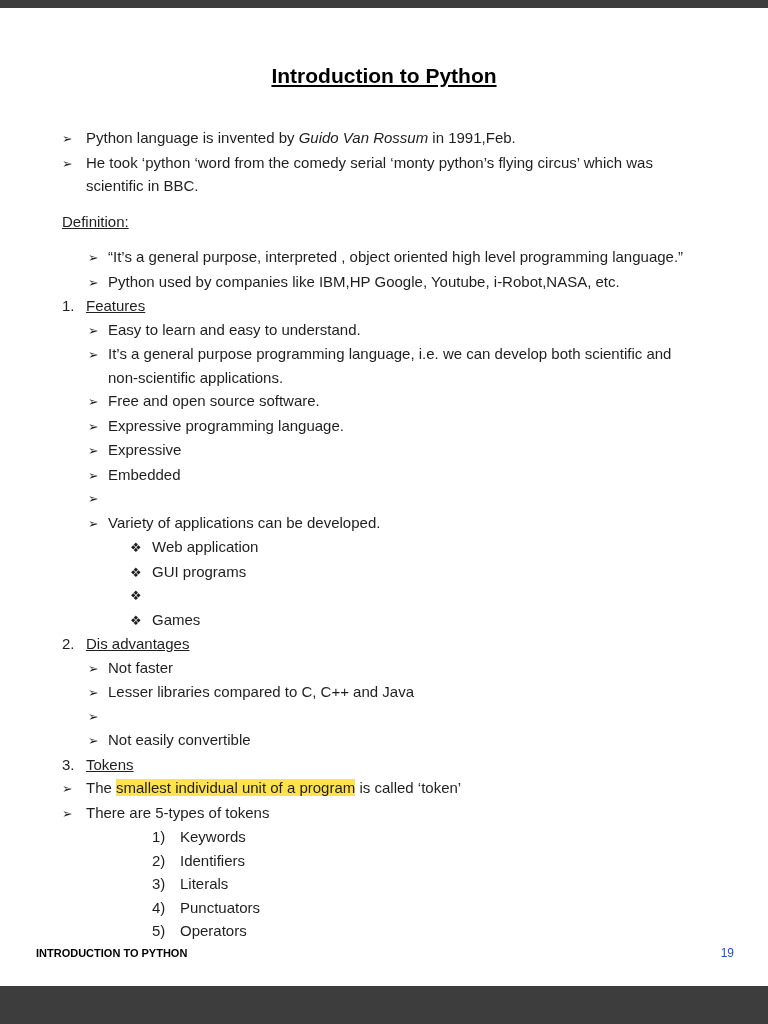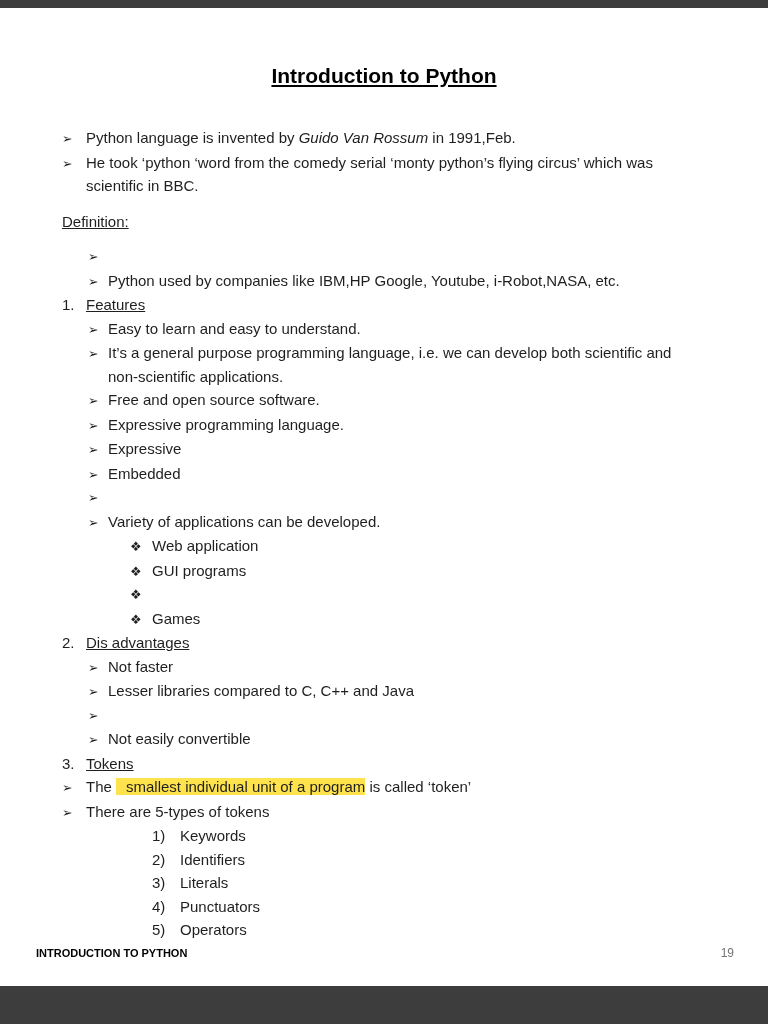--- a/index.html
+++ b/index.html
@@ -35,27 +35,27 @@
   .lvl2{padding-left:88px;}
   .lvl2 .marker{width:20px;}
   .diamond{padding-left:130px;}
   .diamond .marker{width:22px;}
   .numlist{padding-left:152px;}
   .numlist .marker{width:28px;font-family:"Liberation Sans",sans-serif;}
   .txt{flex:1;min-width:0;}
   .b{font-weight:400;}
   .i{font-style:italic;}
   .u{text-decoration:underline;}
-  .hl{background:var(--hl,#ffe34d);padding-left:10px;}
+  .hl{background:var(--hl,#ffe34d);}
   .footer{
     position:absolute;left:36px;right:34px;bottom:26px;
     display:flex;justify-content:space-between;align-items:baseline;
   }
   .footer-left{font-weight:700;font-size:11px;color:#000;}
-  .footer-right{font-size:12px;color:#737373;}
+  .footer-right{font-size:12px;color:#1d4ed8;}
 </style>
 </head>
 <body style="--bg: #3d3d3d; --page: #ffffff; --hl: #ffe34d;">
 
 <div class="viewer">
   <div class="page">
     <h1 class="title">Introduction to Python</h1>
     <div class="content">
         <div class="line arrow lvl1">
           <span class="marker">➢</span>
@@ -63,20 +63,21 @@
         </div>
         <div class="line arrow lvl1">
           <span class="marker">➢</span>
           <span class="txt"><span>He took ‘python ‘word from the comedy serial ‘monty python’s flying circus’ which was scientific in BBC.</span></span>
         </div>
         <div class="line heading gap">
           <span class="txt"><span class="u">Definition:</span></span>
         </div>
         <div class="line arrow lvl2 gap">
           <span class="marker">➢</span>
+          <span class="txt"><span>“It’s a </span><span class="b">general purpose, interpreted , object oriented high</span><span> level programming language.”</span></span>
         </div>
         <div class="line arrow lvl2">
           <span class="marker">➢</span>
           <span class="txt"><span>Python used by companies like IBM,HP Google, Youtube, i-Robot,NASA, etc.</span></span>
         </div>
         <div class="line numbered">
           <span class="marker">1.</span>
           <span class="txt"><span class="u">Features</span></span>
         </div>
         <div class="line arrow lvl2">

